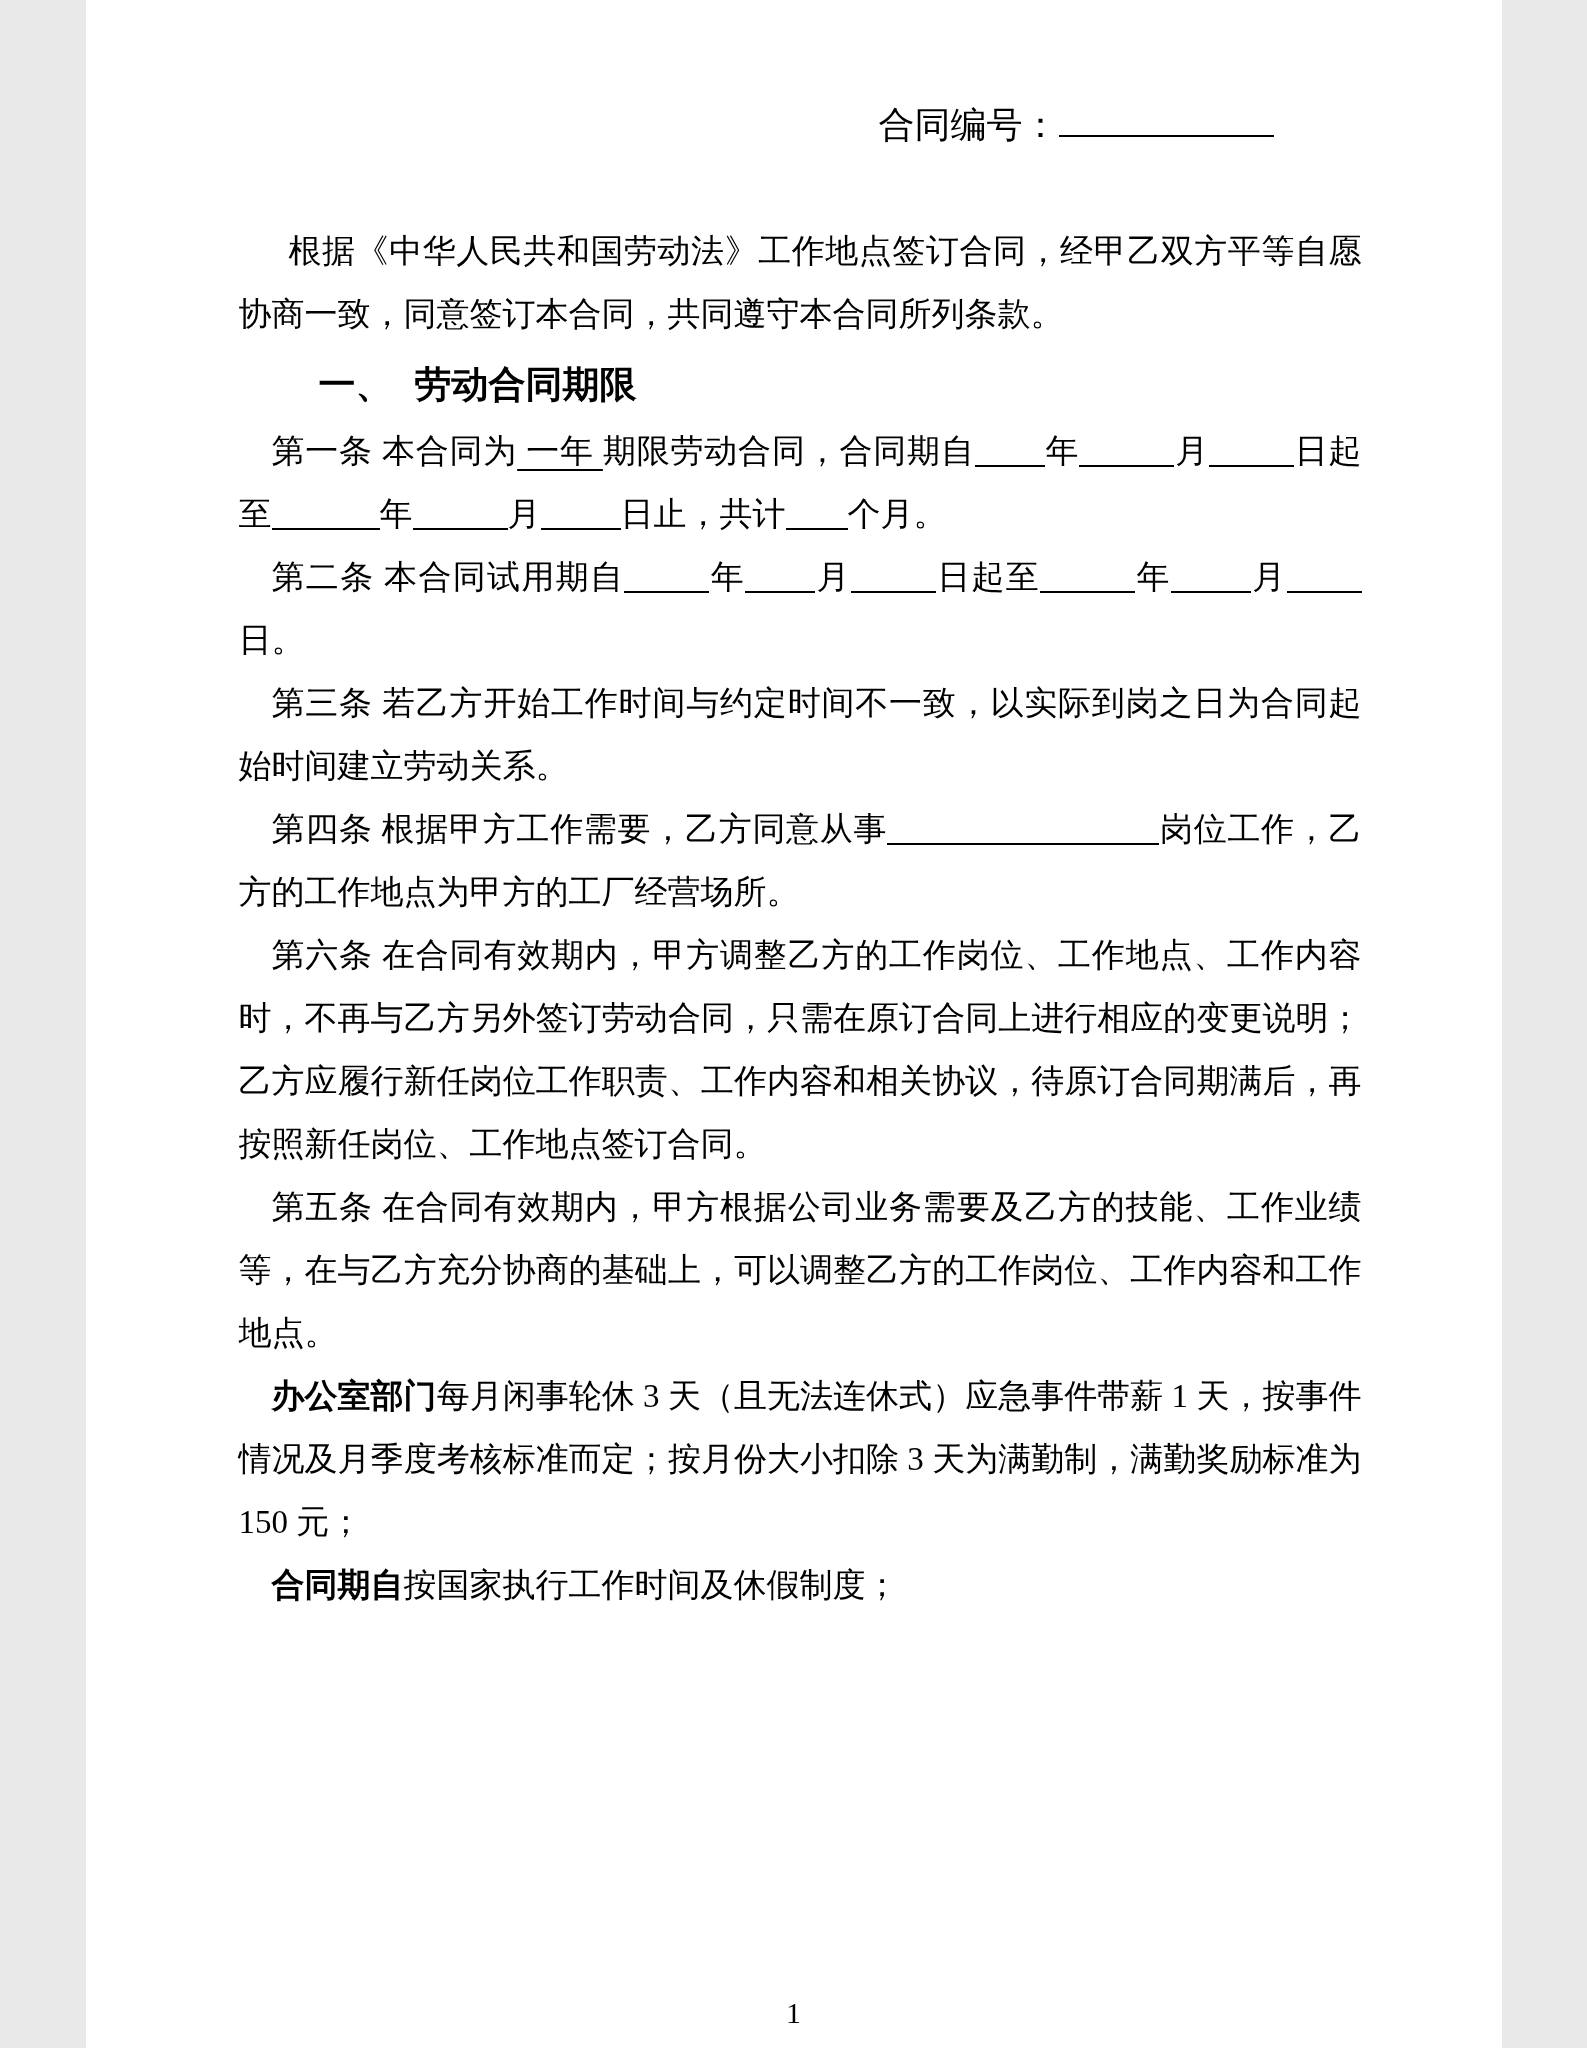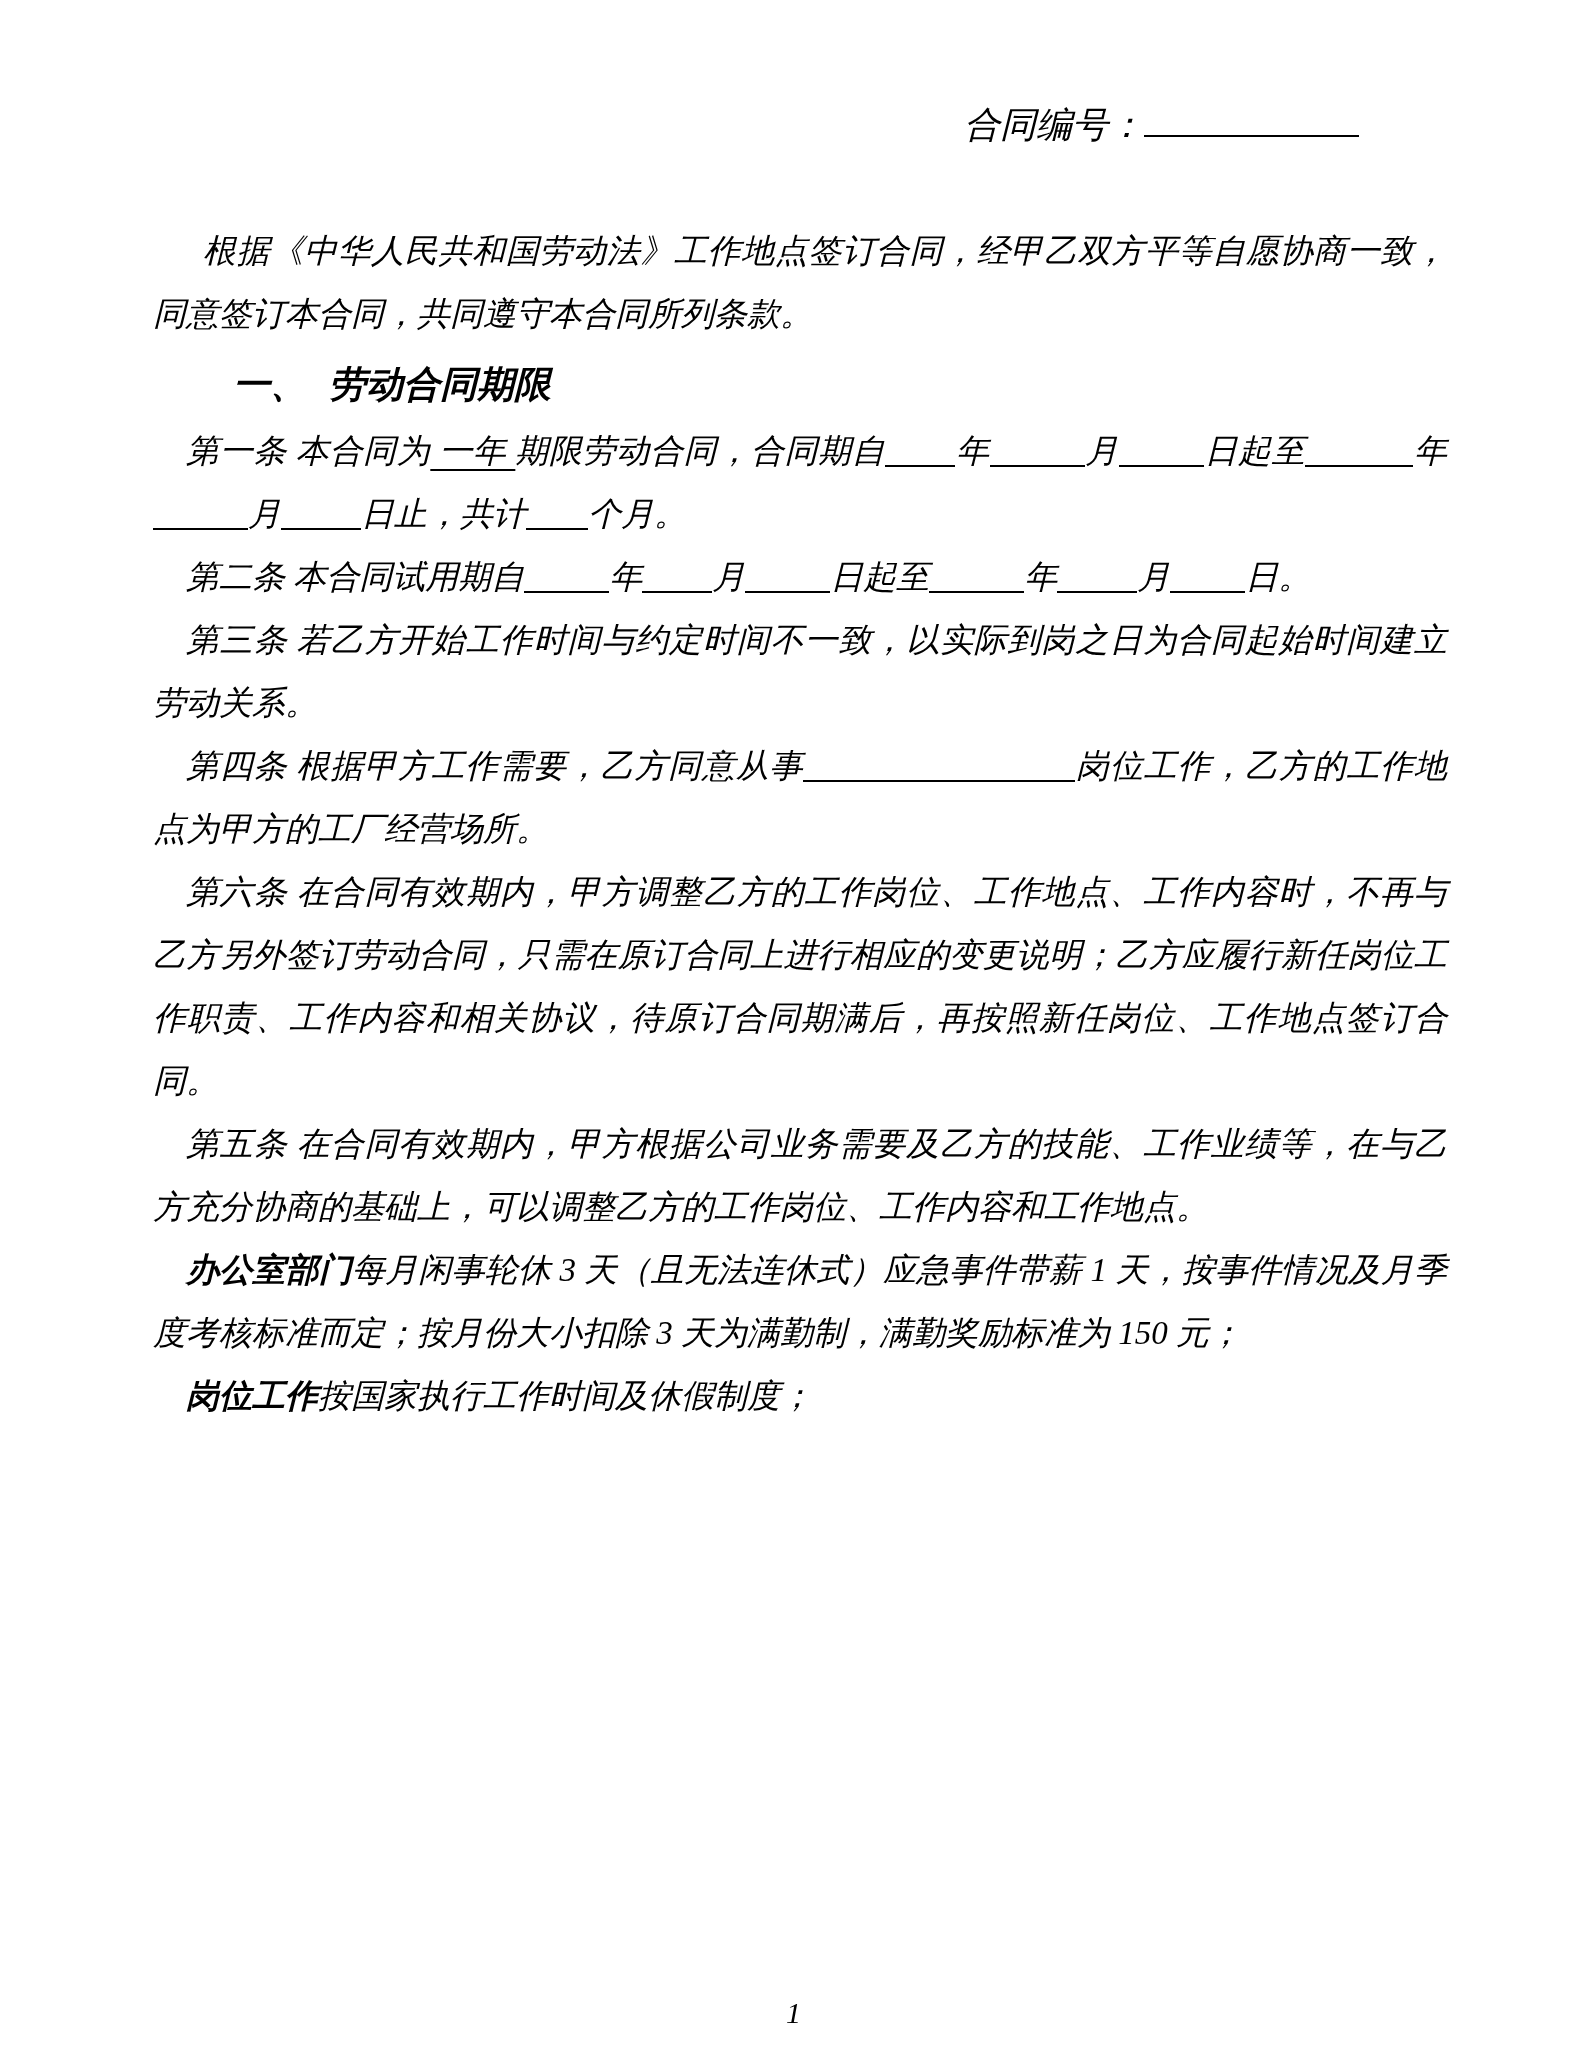--- a/index.html
+++ b/index.html
@@ -1,26 +1,25 @@
 <!DOCTYPE html>
 <html><head>
 <meta charset="utf-8">
 <style>
   html,body{margin:0;padding:0;background:#e9e9e9;}
   .page{
     position:relative;
-    width:1587px;height:2048px;
+    width:1416px;height:2048px;
     margin:0 auto;
     background:#ffffff;
     color:#000000;
     font-family:"Liberation Serif","DejaVu Serif",serif;
     box-sizing:border-box;
     padding:100px 140px 0 153px;
     overflow:hidden;
-    font-style:italic;
   }
   .contract-line{
     display:flex;justify-content:flex-end;align-items:baseline;
     font-size:36px;line-height:50px;
     margin-right:88px;
     white-space:nowrap;
   }
   .contract-line .blank{width:215px;}
   .blank{
     display:inline-block;
@@ -79,18 +78,18 @@
   <div class="doc-body">
       <p class="para intro"><span>根据《中华人民共和国劳动法》工作地点签订合同，经甲乙双方平等自愿协商一致，同意签订本合同，共同遵守本合同所列条款。</span></p>
       <h2 class="sec-heading"><span class="sec-num">一、</span><span>劳动合同期限</span></h2>
       <p class="para"><span>第一条 本合同为</span><span class="underlined"> 一年 </span><span>期限劳动合同，合同期自</span><span class="blank" style="width: 70px;"></span><span>年</span><span class="blank" style="width: 95px;"></span><span>月</span><span class="blank" style="width: 85px;"></span><span>日起至</span><span class="blank" style="width: 108px;"></span><span>年</span><span class="blank" style="width: 95px;"></span><span>月</span><span class="blank" style="width: 80px;"></span><span>日止，共计</span><span class="blank" style="width: 62px;"></span><span>个月。</span></p>
       <p class="para"><span>第二条 本合同试用期自</span><span class="blank" style="width: 85px;"></span><span>年</span><span class="blank" style="width: 70px;"></span><span>月</span><span class="blank" style="width: 85px;"></span><span>日起至</span><span class="blank" style="width: 95px;"></span><span>年</span><span class="blank" style="width: 80px;"></span><span>月</span><span class="blank" style="width: 75px;"></span><span>日。</span></p>
       <p class="para"><span>第三条 若乙方开始工作时间与约定时间不一致，以实际到岗之日为合同起始时间建立劳动关系。</span></p>
       <p class="para"><span>第四条 根据甲方工作需要，乙方同意从事</span><span class="blank" style="width: 272px;"></span><span>岗位工作，乙方的工作地点为甲方的工厂经营场所。</span></p>
       <p class="para"><span>第六条 在合同有效期内，甲方调整乙方的工作岗位、工作地点、工作内容时，不再与乙方另外签订劳动合同，只需在原订合同上进行相应的变更说明；乙方应履行新任岗位工作职责、工作内容和相关协议，待原订合同期满后，再按照新任岗位、工作地点签订合同。</span></p>
       <p class="para"><span>第五条 在合同有效期内，甲方根据公司业务需要及乙方的技能、工作业绩等，在与乙方充分协商的基础上，可以调整乙方的工作岗位、工作内容和工作地点。</span></p>
       <p class="para"><span class="bold">办公室部门</span><span>每月闲事轮休 3 天（且无法连休式）应急事件带薪 1 天，按事件情况及月季度考核标准而定；按月份大小扣除 3 天为满勤制，满勤奖励标准为 150 元；</span></p>
-      <p class="para"><span class="bold">岗位工作</span><span>按国家执行工作时间及休假制度；</span></p>
+      <p class="para"><span class="bold">合同期自</span><span>按国家执行工作时间及休假制度；</span></p>
     </div>
 
   <div class="page-number">1</div>
 
 </div>
 
 </body></html>

